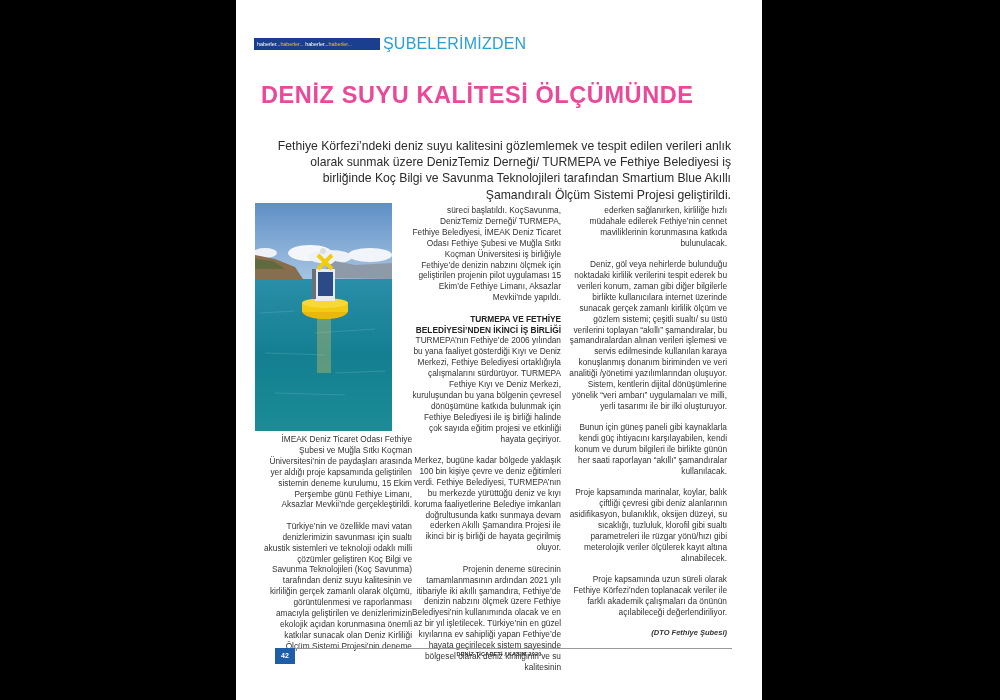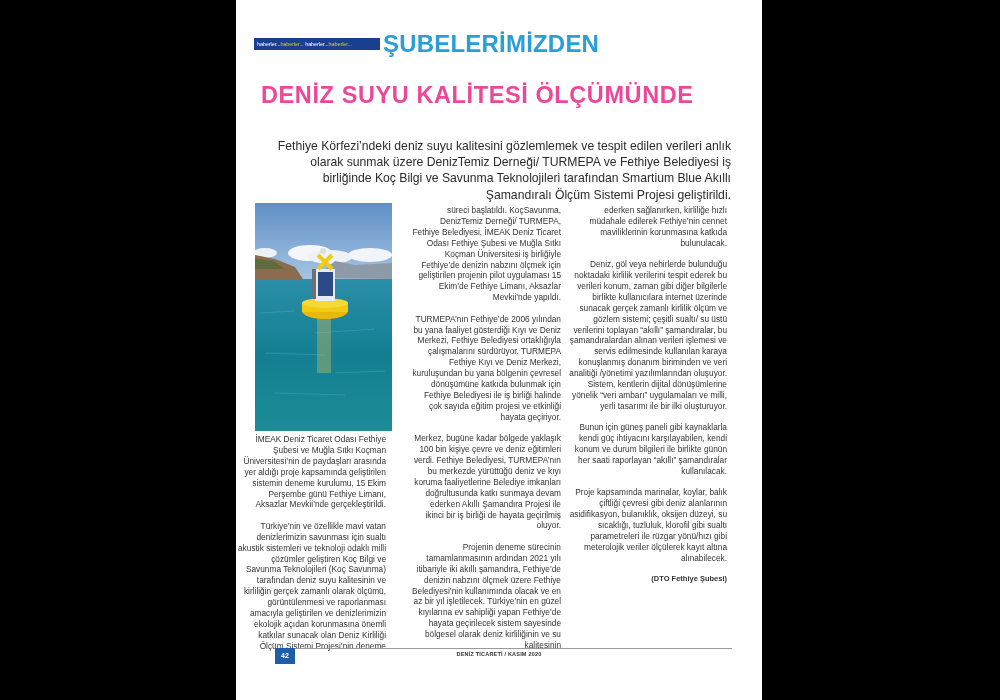--- a/index.html
+++ b/index.html
@@ -12,46 +12,46 @@
   }
 
   
   .tag-strip {
     position: absolute; left: 18px; top: 38px; width: 126px; height: 12px;
     background: #1b3f8f; color: #fff; font-size: 5.5px; line-height: 12px;
     padding-left: 3px; white-space: nowrap; overflow: hidden; letter-spacing: -0.1px;
   }
   .tag-strip .y { color: #e8c21a; }
   .section-title {
-    position: absolute; left: 147px; top: 32px; font-size: 24px; color: #2a9fd6;
-    letter-spacing: 0.2px; line-height: 24px; font-weight: bold;
+    position: absolute; left: 147px; top: 32px; font-size: 16px; color: #2a9fd6;
+    letter-spacing: 0.2px; line-height: 24px; font-weight: normal;
   }
 
   .headline {
     position: absolute; left: 25px; top: 82px; width: 470px;
     font-size: 23.5px; font-weight: bold; color: #ec4899; line-height: 27px; letter-spacing: 0.6px;
   }
   .lead {
     position: absolute; left: 25px; top: 138px; width: 470px;
     font-size: 12.2px; color: #2b2b2b; line-height: 16.2px; text-align: right;
   }
 
   .photo {
     position: absolute; left: 19px; top: 203px; width: 137px; height: 228px;
     overflow: hidden; background: linear-gradient(#5f8fc4 0%, #8db6dc 30%, #c9dcee 42%, #2a8ba3 52%, #0f7c8e 75%, #1d8a98 100%);
   }
   .photo svg { position: absolute; left: 0; top: 0; }
 
   .col { position: absolute; font-size: 8.3px; line-height: 10.9px; color: #333; text-align: right; }
   .col p { margin-bottom: 10.5px; }
   .col h4 { font-size: 8.3px; line-height: 10.9px; font-weight: bold; color: #222; }
-  .col1 { left: 2px; top: 434px; width: 148px; }
+  .col1 { left: 28px; top: 434px; width: 148px; }
   .col2 { left: 175px; top: 205px; width: 150px; }
   .col3 { left: 331px; top: 205px; width: 160px; }
-  .signature { font-weight: bold; font-size: 7.5px; color: #333; }
+  .signature { font-style: italic; font-weight: bold; font-size: 7.5px; color: #333; }
 
   .footer-rule {
     position: absolute; left: 48px; top: 648px; width: 448px; height: 1px; background: #999;
   }
   .page-number {
     position: absolute; left: 39px; top: 648px; width: 20px; height: 16px;
     background: #1e5da8; color: #fff; font-size: 7px; font-weight: bold;
     text-align: center; line-height: 16px;
   }
   .footer-text {
@@ -116,29 +116,31 @@
     </svg>
   </div>
 
   <div class="col col1">
     <p>İMEAK Deniz Ticaret Odası Fethiye Şubesi ve Muğla Sıtkı Koçman Üniversitesi’nin de paydaşları arasında yer aldığı proje kapsamında geliştirilen sistemin deneme kurulumu, 15 Ekim Perşembe günü Fethiye Limanı, Aksazlar Mevkii’nde gerçekleştirildi.</p>
     <p>Türkiye’nin ve özellikle mavi vatan denizlerimizin savunması için sualtı akustik sistemleri ve teknoloji odaklı milli çözümler geliştiren Koç Bilgi ve Savunma Teknolojileri (Koç Savunma) tarafından deniz suyu kalitesinin ve kirliliğin gerçek zamanlı olarak ölçümü, görüntülenmesi ve raporlanması amacıyla geliştirilen ve denizlerimizin ekolojik açıdan korunmasına önemli katkılar sunacak olan Deniz Kirliliği Ölçüm Sistemi Projesi’nin deneme</p>
   </div>
 
   <div class="col col2">
     <p>süreci başlatıldı. KoçSavunma, DenizTemiz Derneği/ TURMEPA, Fethiye Belediyesi, İMEAK Deniz Ticaret Odası Fethiye Şubesi ve Muğla Sıtkı Koçman Üniversitesi iş birliğiyle Fethiye’de denizin nabzını ölçmek için geliştirilen projenin pilot uygulaması 15 Ekim’de Fethiye Limanı, Aksazlar Mevkii’nde yapıldı.</p>
+    <h4>TURMEPA VE FETHİYE BELEDİYESİ’NDEN İKİNCİ İŞ BİRLİĞİ</h4>
     <p>TURMEPA’nın Fethiye’de 2006 yılından bu yana faaliyet gösterdiği Kıyı ve Deniz Merkezi, Fethiye Belediyesi ortaklığıyla çalışmalarını sürdürüyor. TURMEPA Fethiye Kıyı ve Deniz Merkezi, kuruluşundan bu yana bölgenin çevresel dönüşümüne katkıda bulunmak için Fethiye Belediyesi ile iş birliği halinde çok sayıda eğitim projesi ve etkinliği hayata geçiriyor.</p>
     <p>Merkez, bugüne kadar bölgede yaklaşık 100 bin kişiye çevre ve deniz eğitimleri verdi. Fethiye Belediyesi, TURMEPA’nın bu merkezde yürüttüğü deniz ve kıyı koruma faaliyetlerine Belediye imkanları doğrultusunda katkı sunmaya devam ederken Akıllı Şamandıra Projesi ile ikinci bir iş birliği de hayata geçirilmiş oluyor.</p>
     <p>Projenin deneme sürecinin tamamlanmasının ardından 2021 yılı itibariyle iki akıllı şamandıra, Fethiye’de denizin nabzını ölçmek üzere Fethiye Belediyesi’nin kullanımında olacak ve en az bir yıl işletilecek. Türkiye’nin en güzel kıyılarına ev sahipliği yapan Fethiye’de hayata geçirilecek sistem sayesinde bölgesel olarak deniz kirliliğinin ve su kalitesinin</p>
   </div>
 
   <div class="col col3">
     <p>ederken sağlanırken, kirliliğe hızlı müdahale edilerek Fethiye’nin cennet maviliklerinin korunmasına katkıda bulunulacak.</p>
     <p>Deniz, göl veya nehirlerde bulunduğu noktadaki kirlilik verilerini tespit ederek bu verileri konum, zaman gibi diğer bilgilerle birlikte kullanıcılara internet üzerinde sunacak gerçek zamanlı kirlilik ölçüm ve gözlem sistemi; çeşitli sualtı/ su üstü verilerini toplayan “akıllı” şamandıralar, bu şamandıralardan alınan verileri işlemesi ve servis edilmesinde kullanılan karaya konuşlanmış donanım biriminden ve veri analitiği /yönetimi yazılımlarından oluşuyor. Sistem, kentlerin dijital dönüşümlerine yönelik “veri ambarı” uygulamaları ve milli, yerli tasarımı ile bir ilki oluşturuyor.</p>
     <p>Bunun için güneş paneli gibi kaynaklarla kendi güç ihtiyacını karşılayabilen, kendi konum ve durum bilgileri ile birlikte günün her saati raporlayan “akıllı” şamandıralar kullanılacak.</p>
     <p>Proje kapsamında marinalar, koylar, balık çiftliği çevresi gibi deniz alanlarının asidifikasyon, bulanıklık, oksijen düzeyi, su sıcaklığı, tuzluluk, klorofil gibi sualtı parametreleri ile rüzgar yönü/hızı gibi meterolojik veriler ölçülerek kayıt altına alınabilecek.</p>
+    <p>Proje kapsamında uzun süreli olarak Fethiye Körfezi’nden toplanacak veriler ile farklı akademik çalışmaları da önünün açılabileceği değerlendiriliyor.</p>
     <p class="signature">(DTO Fethiye Şubesi)</p>
   </div>
 
   <div class="footer-rule"></div>
   <div class="page-number">42</div>
   <div class="footer-text">DENİZ TİCARETİ / KASIM 2020</div>
 </div>
 
 </body></html>

